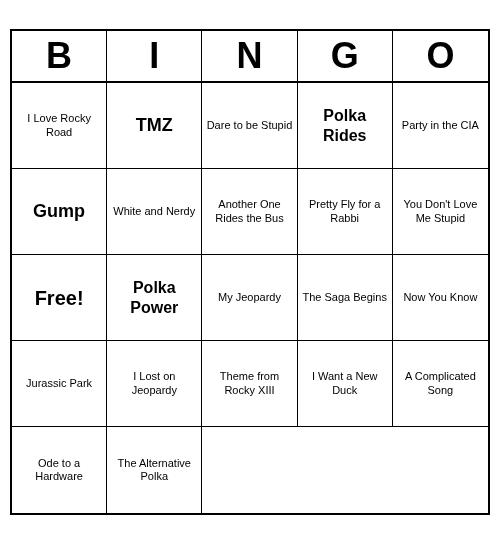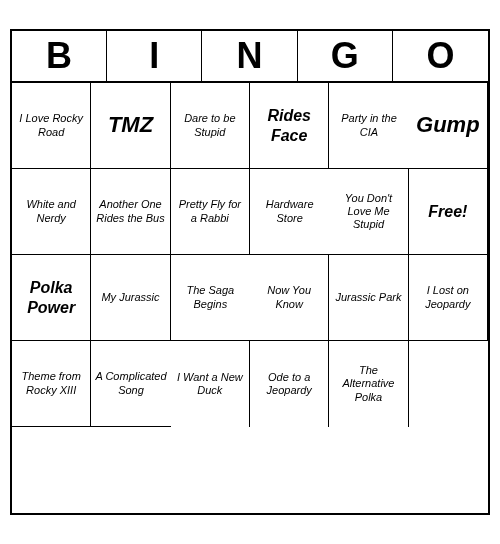--- a/index.html
+++ b/index.html
@@ -27,87 +27,85 @@
       font-size: 36px;
       font-weight: bold;
       padding: 4px 0;
       border-right: 1px solid #000;
     }
     .bingo-header-cell:last-child {
       border-right: none;
     }
     .bingo-grid {
       display: grid;
-      grid-template-columns: repeat(6, 1fr);
+      grid-template-columns: repeat(5, 1fr);
       grid-template-rows: repeat(5, 1fr);
-      font-style: italic;
     }
     .bingo-cell {
       border-right: 1px solid #000;
       border-bottom: 1px solid #000;
       display: flex;
       align-items: center;
       justify-content: center;
       text-align: center;
       padding: 4px;
       min-height: 86px;
       font-size: 13px;
       line-height: 1.2;
     }
     .bingo-cell:nth-child(5n) {
       border-right: none;
     }
     .bingo-cell:nth-child(n+21) {
       border-bottom: none;
     }
     .bingo-cell.large-text {
-      font-size: 22px;
+      font-size: 18px;
       font-weight: bold;
     }
     .bingo-cell.medium-text {
       font-size: 16px;
       font-weight: bold;
     }
     .bingo-cell.small-text {
       font-size: 11px;
     }
     .bingo-cell.free {
-      font-size: 16px;
+      font-size: 20px;
       font-weight: bold;
     }
   </style>
 </head>
 <body>
 
 <div class="bingo-card">
   <div class="bingo-header">
   <div class="bingo-header-cell">B</div>
       <div class="bingo-header-cell">I</div>
       <div class="bingo-header-cell">N</div>
       <div class="bingo-header-cell">G</div>
       <div class="bingo-header-cell">O</div>
     </div>
   <div class="bingo-grid">
   <div class="bingo-cell small-text">I Love Rocky Road</div>
       <div class="bingo-cell large-text">TMZ</div>
       <div class="bingo-cell small-text">Dare to be Stupid</div>
-      <div class="bingo-cell medium-text">Rides Face</div>
+      <div class="bingo-cell medium-text">Polka Rides</div>
       <div class="bingo-cell small-text">Party in the CIA</div>
       <div class="bingo-cell large-text">Gump</div>
       <div class="bingo-cell small-text">White and Nerdy</div>
       <div class="bingo-cell small-text">Another One Rides the Bus</div>
       <div class="bingo-cell small-text">Pretty Fly for a Rabbi</div>
-      <div class="bingo-cell small-text">Hardware Store</div>
       <div class="bingo-cell small-text">You Don't Love Me Stupid</div>
       <div class="bingo-cell free">Free!</div>
       <div class="bingo-cell medium-text">Polka Power</div>
-      <div class="bingo-cell small-text">My Jurassic</div>
+      <div class="bingo-cell small-text">My Jeopardy</div>
       <div class="bingo-cell small-text">The Saga Begins</div>
       <div class="bingo-cell small-text">Now You Know</div>
       <div class="bingo-cell small-text">Jurassic Park</div>
       <div class="bingo-cell small-text">I Lost on Jeopardy</div>
       <div class="bingo-cell small-text">Theme from Rocky XIII</div>
+      <div class="bingo-cell small-text">I Want a New Duck</div>
       <div class="bingo-cell small-text">A Complicated Song</div>
-      <div class="bingo-cell small-text">I Want a New Duck</div>
-      <div class="bingo-cell small-text">Ode to a Jeopardy</div>
+      <div class="bingo-cell small-text">Ode to a Hardware</div>
       <div class="bingo-cell small-text">The Alternative Polka</div>
     </div>
 </div>
 
 </body></html>

